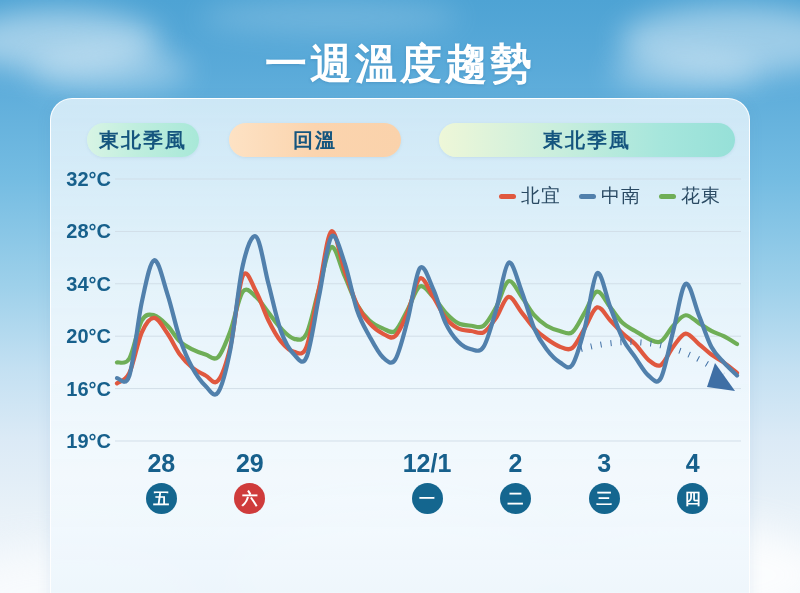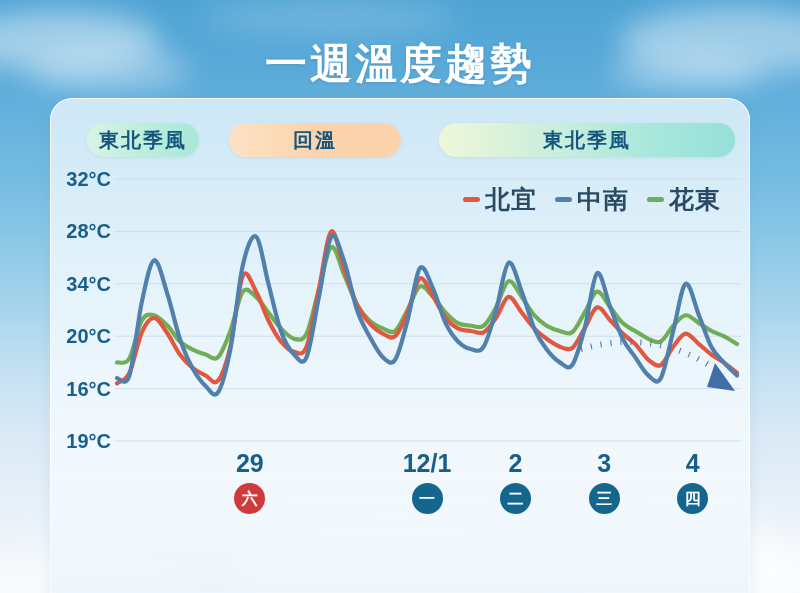--- a/index.html
+++ b/index.html
@@ -70,21 +70,21 @@
   #pill-2 { left: 388px; width: 296px;
     background: linear-gradient(90deg,#eef7d8 0%,#c9eedd 40%,#a6e6dc 75%,#96e0d8 100%); }
 
   
   #legend {
     position: absolute; right: 28px; top: 84px;
     display: flex; align-items: center; gap: 18px;
   }
   .leg { display: flex; align-items: center; gap: 5px; }
   .swatch { width: 17px; height: 5px; border-radius: 2.5px; display: block; }
-  .leg-label { font-size: 25px; font-weight: bold; color: #2a4a63; letter-spacing: 1px; }
+  .leg-label { font-size: 19px; font-weight: normal; color: #2a4a63; letter-spacing: 1px; }
 
   
   #plot { position: absolute; left: 0; top: 0; width: 700px; height: 452px; }
   #ylabels { position: absolute; left: 0; top: 0; width: 66px; height: 452px; }
   .ytick {
     position: absolute; right: 6px; transform: translateY(-50%);
     font-size: 20px; font-weight: bold; color: #17608c; white-space: nowrap;
   }
 
   
@@ -166,20 +166,24 @@
     <div id="ylabels">
         <div class="ytick" style="top: 80px; margin-left: 8px;">32°C</div>
         <div class="ytick" style="top: 132.4px;">28°C</div>
         <div class="ytick" style="top: 184.8px;">34°C</div>
         <div class="ytick" style="top: 237.2px; text-align: right;">20°C</div>
         <div class="ytick" style="top: 289.6px;">16°C</div>
         <div class="ytick" style="top: 342px;">19°C</div>
       </div>
 
     <div id="xaxis">
+        <div class="xcol" style="left: 110.286px;">
+          <div class="xdate">28</div>
+          <div class="xbadge wd">五</div>
+        </div>
         <div class="xcol" style="left: 198.857px;">
           <div class="xdate">29</div>
           <div class="xbadge we">六</div>
         </div>
         <div class="xcol" style="left: 376px;">
           <div class="xdate">12/1</div>
           <div class="xbadge wd">一</div>
         </div>
         <div class="xcol" style="left: 464.571px;">
           <div class="xdate">2</div>

